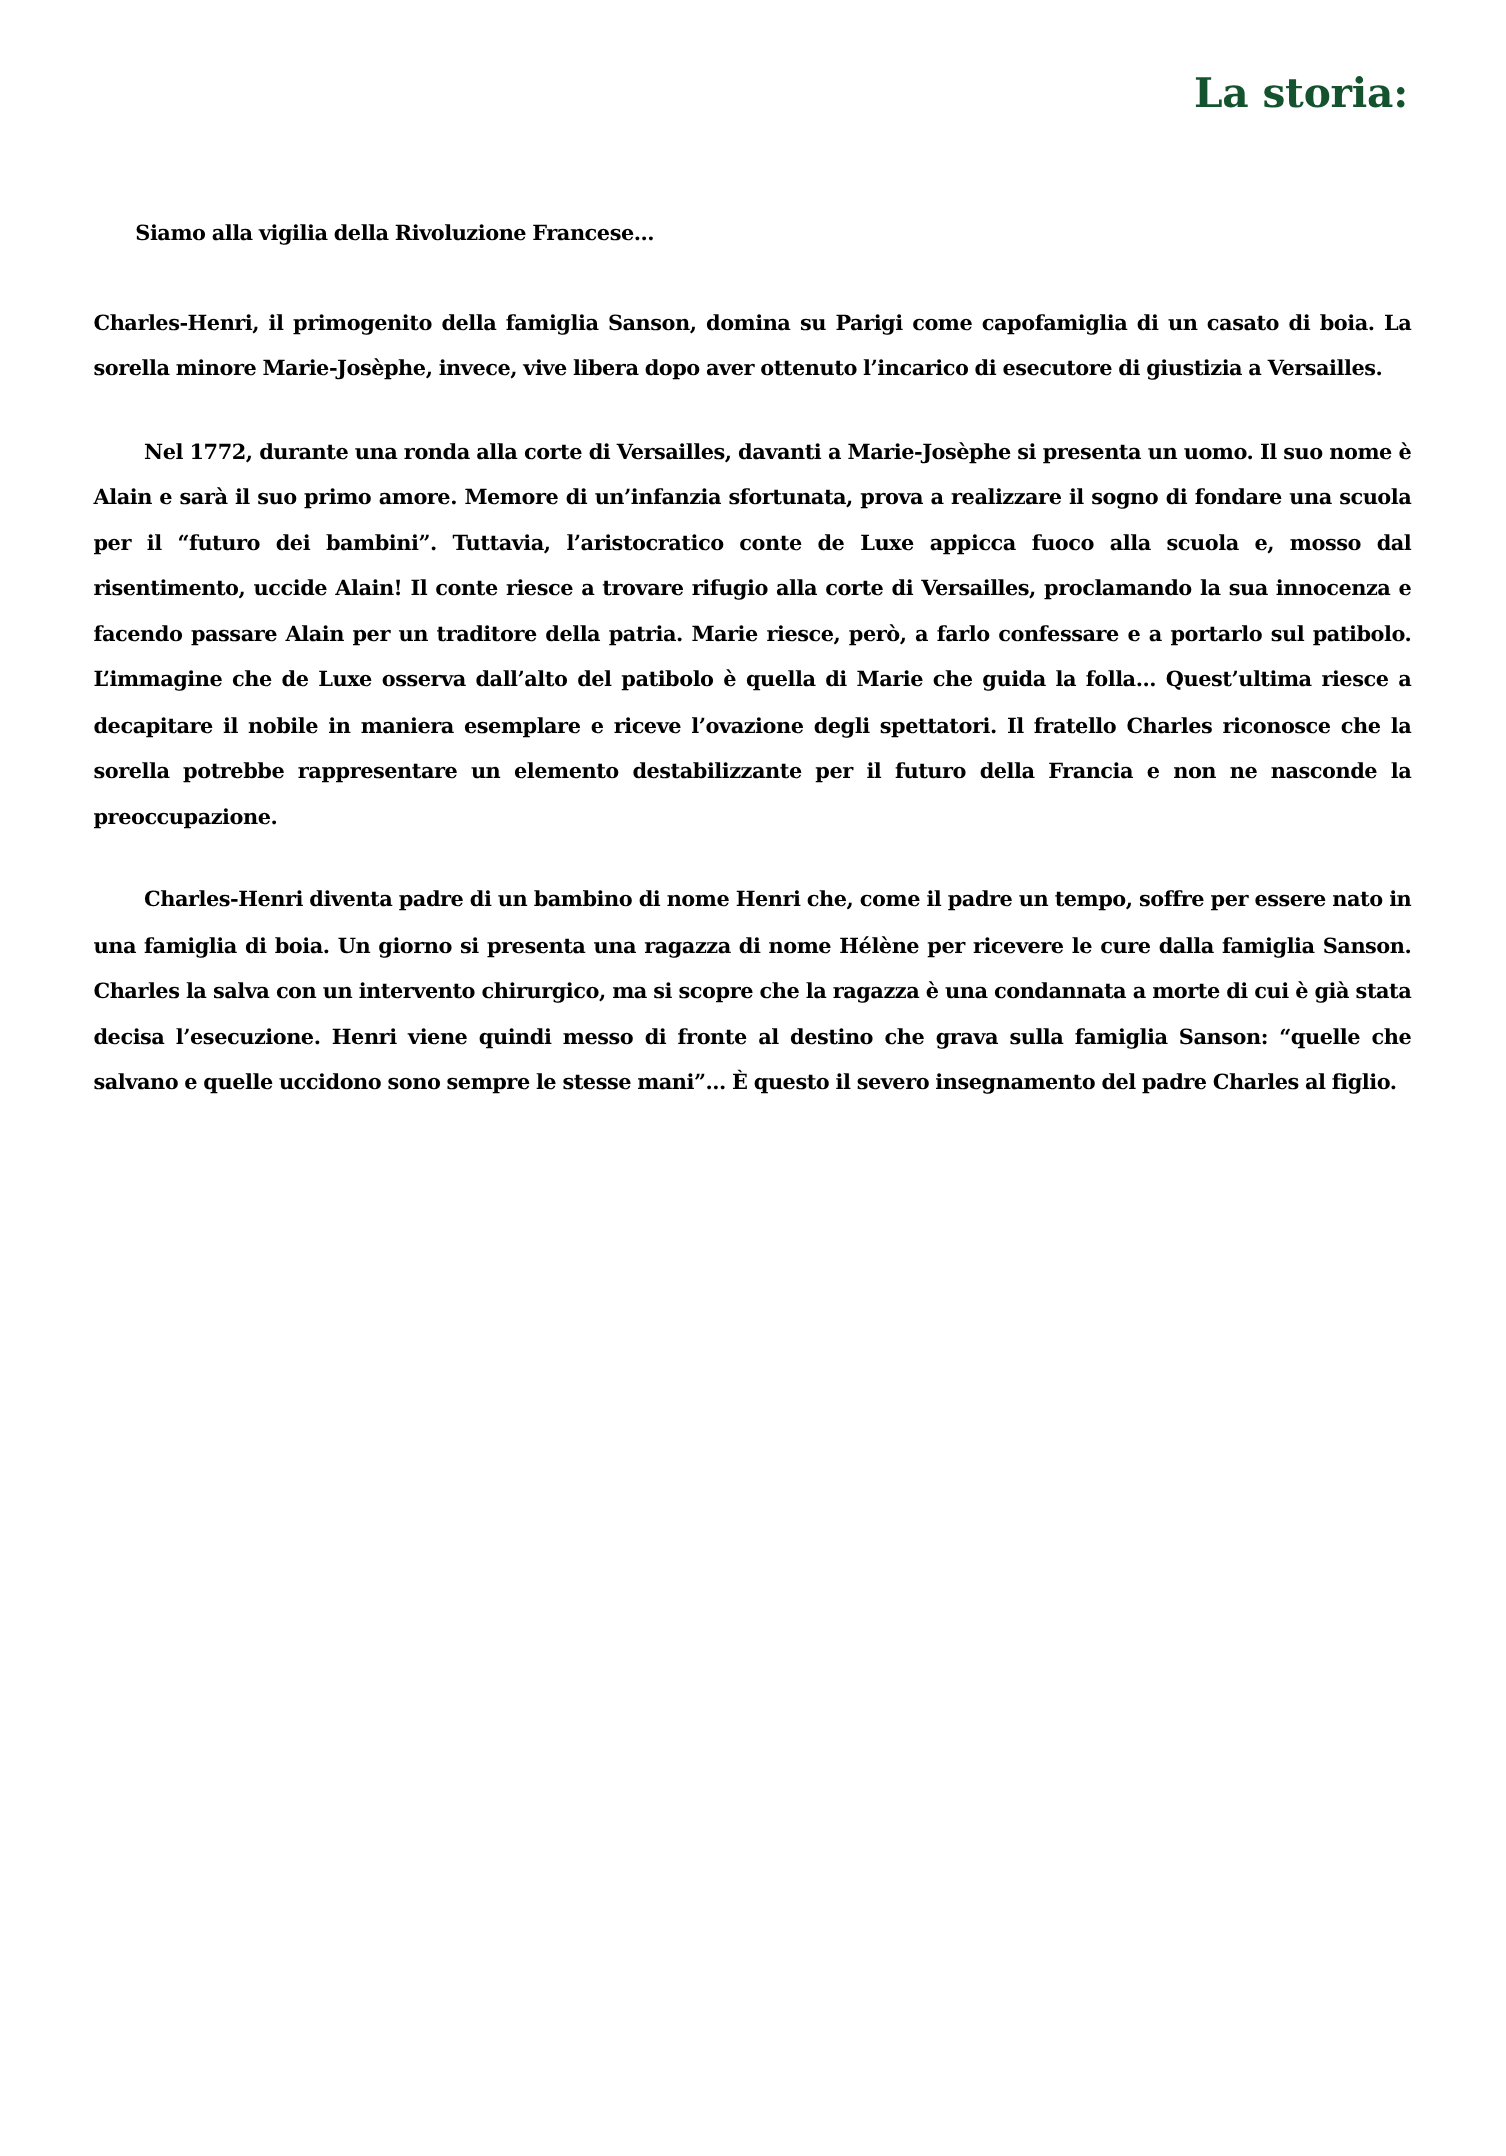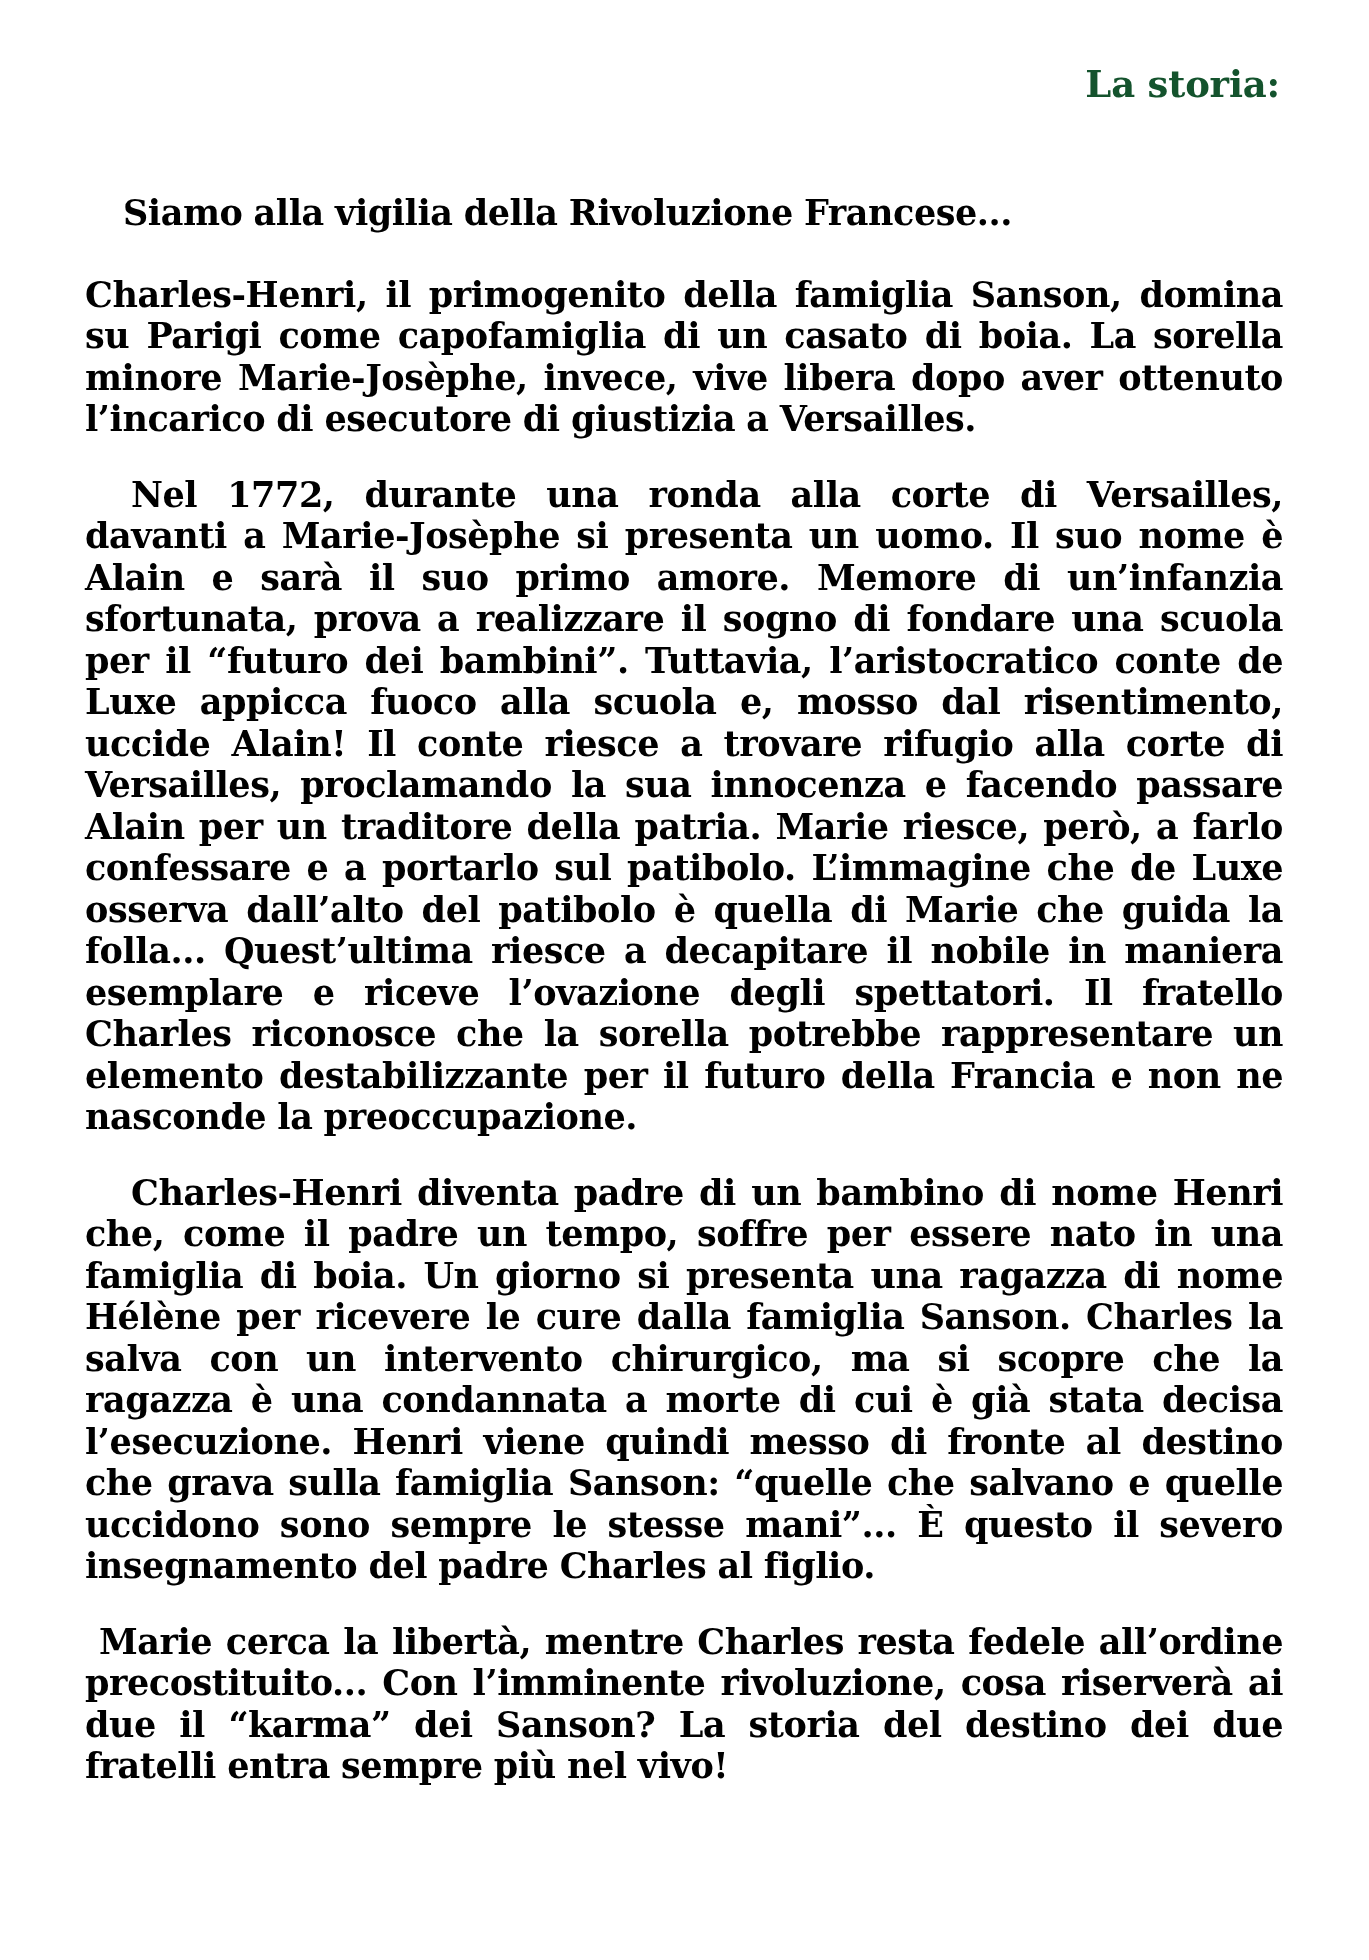--- a/index.html
+++ b/index.html
@@ -40,21 +40,21 @@
     color: #14532d;
   }
   .body-block {
     margin-top: 86px;
   }
   p.para {
     margin: 0 0 34px 0;
     padding: 0;
     font-family: "DejaVu Serif", "Liberation Serif", serif;
     font-weight: bold;
-    font-size: 35px;
+    font-size: 19px;
     line-height: 41.5px;
     text-align: justify;
     text-justify: inter-word;
     color: #000000;
     -webkit-hyphens: manual;
     hyphens: manual;
     word-spacing: -0.5px;
     letter-spacing: -0.45px;
     transform-origin: left top;
   }
@@ -84,17 +84,16 @@
     <div class="body-block">
 
       <p class="para lead">Siamo alla vigilia della Rivoluzione Francese...</p>
 
       <p class="para">Charles-Henri, il primogenito della famiglia Sanson, domina su Parigi come capofamiglia di un casato di boia. La sorella minore Marie-Josèphe, invece, vive libera dopo aver ottenuto l’incarico di esecutore di giustizia a Versailles.</p>
 
       <p class="para indent">Nel 1772, durante una ronda alla corte di Versailles, davanti a Marie-Josèphe si presenta un uomo. Il suo nome è Alain e sarà il suo primo amore. Memore di un’infanzia sfortunata, prova a realizzare il sogno di fondare una scuola per il “futuro dei bambini”. Tuttavia, l’aristocratico conte de Luxe appicca fuoco alla scuola e, mosso dal risentimento, uccide Alain! Il conte riesce a trovare rifugio alla corte di Versailles, proclamando la sua innocenza e facendo passare Alain per un traditore della patria. Marie riesce, però, a farlo confessare e a portarlo sul patibolo. L’immagine che de Luxe osserva dall’alto del patibolo è quella di Marie che guida la folla... Quest’ultima riesce a decapitare il nobile in maniera esemplare e riceve l’ovazione degli spettatori. Il fratello Charles riconosce che la sorella potrebbe rappresentare un elemento destabilizzante per il futuro della Francia e non ne nasconde la preoccupazione.</p>
 
       <p class="para indent">Charles-Henri diventa padre di un bambino di nome Henri che, come il padre un tempo, soffre per essere nato in una famiglia di boia. Un giorno si presenta una ragazza di nome Hélène per ricevere le cure dalla famiglia Sanson. Charles la salva con un intervento chirurgico, ma si scopre che la ragazza è una condannata a morte di cui è già stata decisa l’esecuzione. Henri viene quindi messo di fronte al destino che grava sulla famiglia Sanson: “quelle che salvano e quelle uccidono sono sempre le stesse mani”... È questo il severo insegnamento del padre Charles al figlio.</p>
 
-      <p class="para indent-sm">Marie cerca la libertà, mentre Charles resta fedele all’ordine precostituito... Con l’imminente rivoluzione,  cosa riserverà ai due il “karma” dei Sanson? La storia del destino dei due fratelli entra sempre più nel vivo!</p>
 
     </div>
   </div>
 </div>
 
 </body></html>

